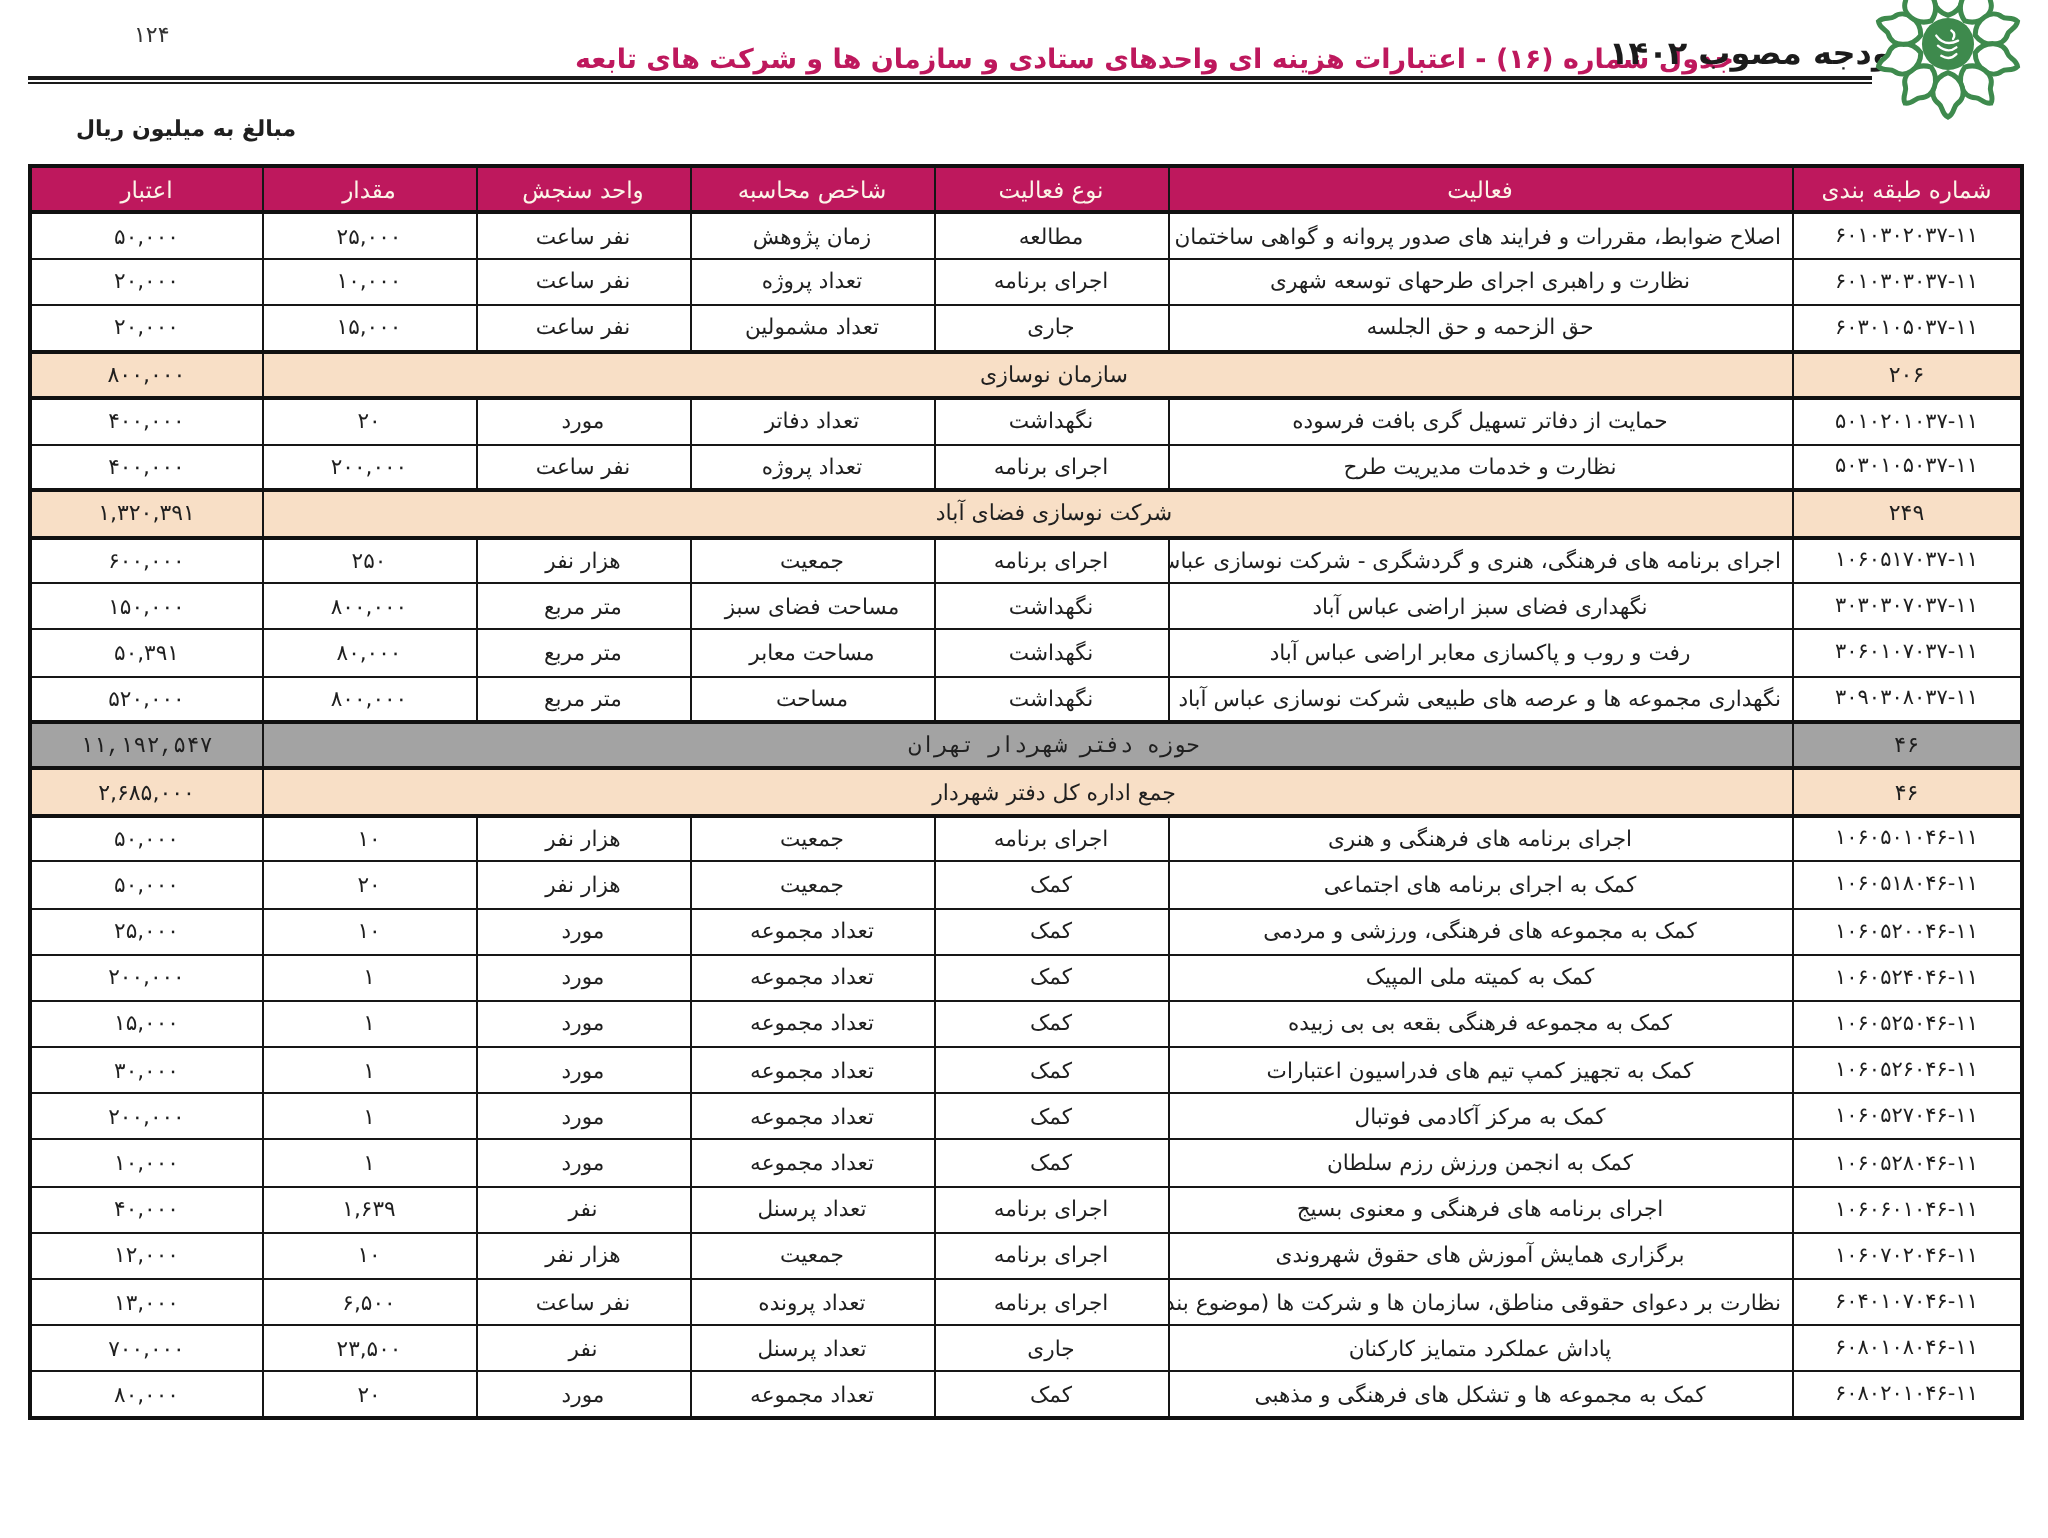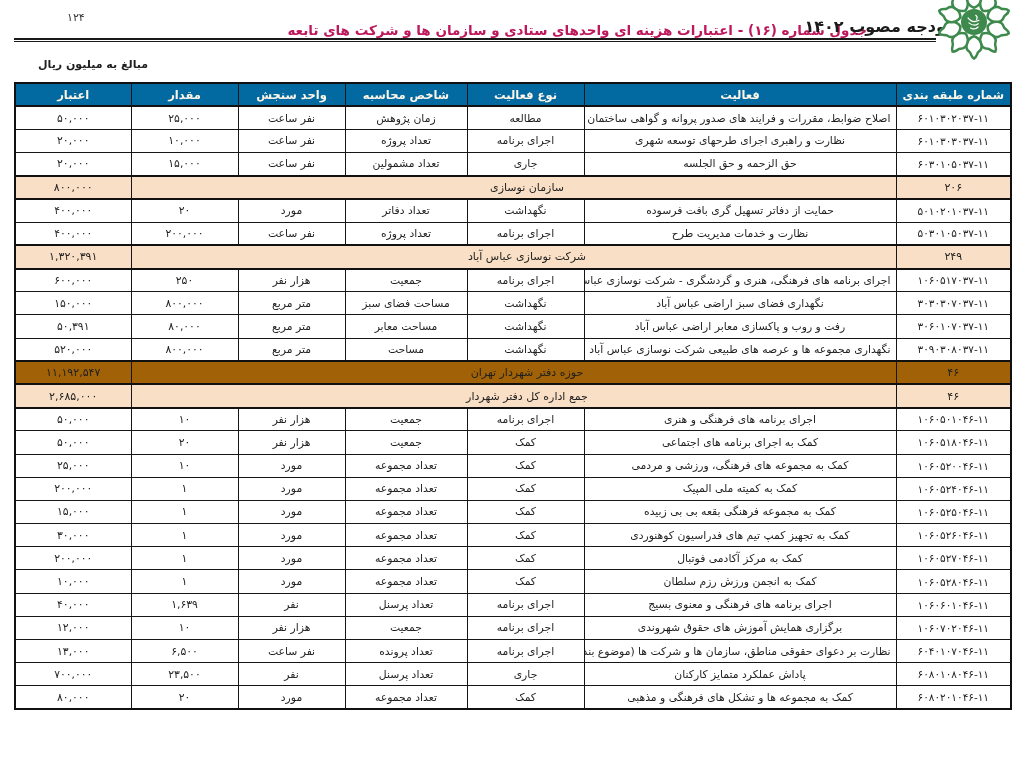--- a/index.html
+++ b/index.html
@@ -35,31 +35,31 @@
     border:1.6px solid #161616;
     height:23.2px;
     padding:1px 5px;
     text-align:center;
     vertical-align:middle;
     overflow:hidden;
     white-space:nowrap;
   }
   table.budget { border:2.5px solid #111; }
   table.budget thead th {
-    background:#0369a1;
+    background:#be185d;
     color:#FCF5E8;
-    font-weight:bold;
+    font-weight:normal;
     font-size:11.5px;
     border-bottom:2.3px solid #111;
   }
   td.cell-activity { text-align:right; padding-right:8px;margin-top:27px; }
   td.cell-code { direction:ltr; font-size:10.5px; }
   tr.section td { font-size:11px; }
   tr.section.light td { background:#F8DFC6; }
-  tr.section.dark  td { background:#a16207; }
+  tr.section.dark  td { background:#a3a3a3;font-family:Liberation Mono, monospace; }
   tr.section td.cell-activity { font-weight:normal;padding-left:32px; }
   tr.section td { border-top:2.2px solid #111; border-bottom:2.2px solid #111; }
 </style>
 </head>
 <body>
 
 <div class="page">
 
   <div class="page-number">۱۲۴</div>
   <div class="doc-title">جدول شماره (۱۶) -  اعتبارات هزینه ای واحدهای ستادی و سازمان ها و شرکت های تابعه</div>
@@ -159,21 +159,21 @@
           <td class="cell-code">۵۰۳۰۱۰۵۰۳۷-۱۱</td>
           <td class="cell-activity">نظارت و خدمات مدیریت طرح</td>
           <td>اجرای برنامه</td>
           <td>تعداد پروژه</td>
           <td>نفر ساعت</td>
           <td>۲۰۰,۰۰۰</td>
           <td>۴۰۰,۰۰۰</td>
         </tr>
         <tr class="section light">
           <td class="cell-code">۲۴۹</td>
-          <td class="cell-activity" colspan="5">شرکت نوسازی عباس آباد</td>
+          <td class="cell-activity" colspan="5">شرکت نوسازی فضای آباد</td>
           <td>۱,۳۲۰,۳۹۱</td>
         </tr>
         <tr>
           <td class="cell-code">۱۰۶۰۵۱۷۰۳۷-۱۱</td>
           <td class="cell-activity">اجرای برنامه های فرهنگی، هنری و گردشگری - شرکت نوسازی عباس آباد</td>
           <td>اجرای برنامه</td>
           <td>جمعیت</td>
           <td>هزار نفر</td>
           <td>۲۵۰</td>
           <td>۶۰۰,۰۰۰</td>
@@ -255,21 +255,21 @@
           <td class="cell-code">۱۰۶۰۵۲۵۰۴۶-۱۱</td>
           <td class="cell-activity">کمک به مجموعه فرهنگی بقعه بی بی زبیده</td>
           <td>کمک</td>
           <td>تعداد مجموعه</td>
           <td>مورد</td>
           <td>۱</td>
           <td>۱۵,۰۰۰</td>
         </tr>
         <tr>
           <td class="cell-code">۱۰۶۰۵۲۶۰۴۶-۱۱</td>
-          <td class="cell-activity">کمک به تجهیز کمپ تیم های فدراسیون کوهنوردی</td>
+          <td class="cell-activity">کمک به تجهیز کمپ تیم های فدراسیون اعتبارات</td>
           <td>کمک</td>
           <td>تعداد مجموعه</td>
           <td>مورد</td>
           <td>۱</td>
           <td>۳۰,۰۰۰</td>
         </tr>
         <tr>
           <td class="cell-code">۱۰۶۰۵۲۷۰۴۶-۱۱</td>
           <td class="cell-activity">کمک به مرکز آکادمی فوتبال</td>
           <td>کمک</td>

